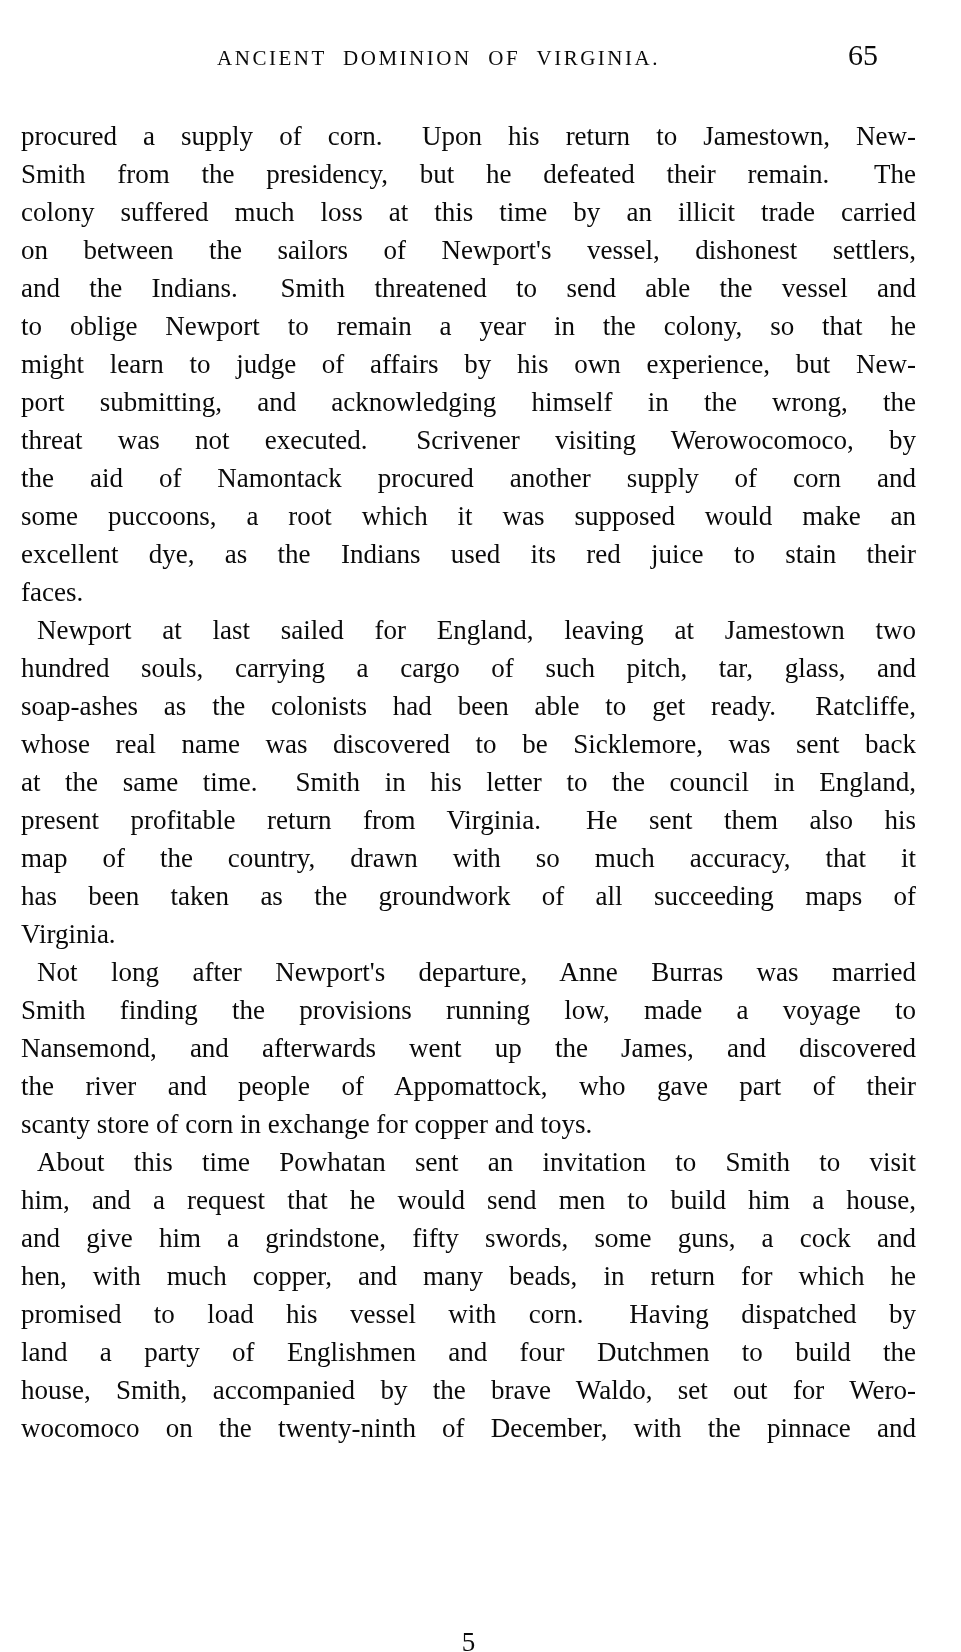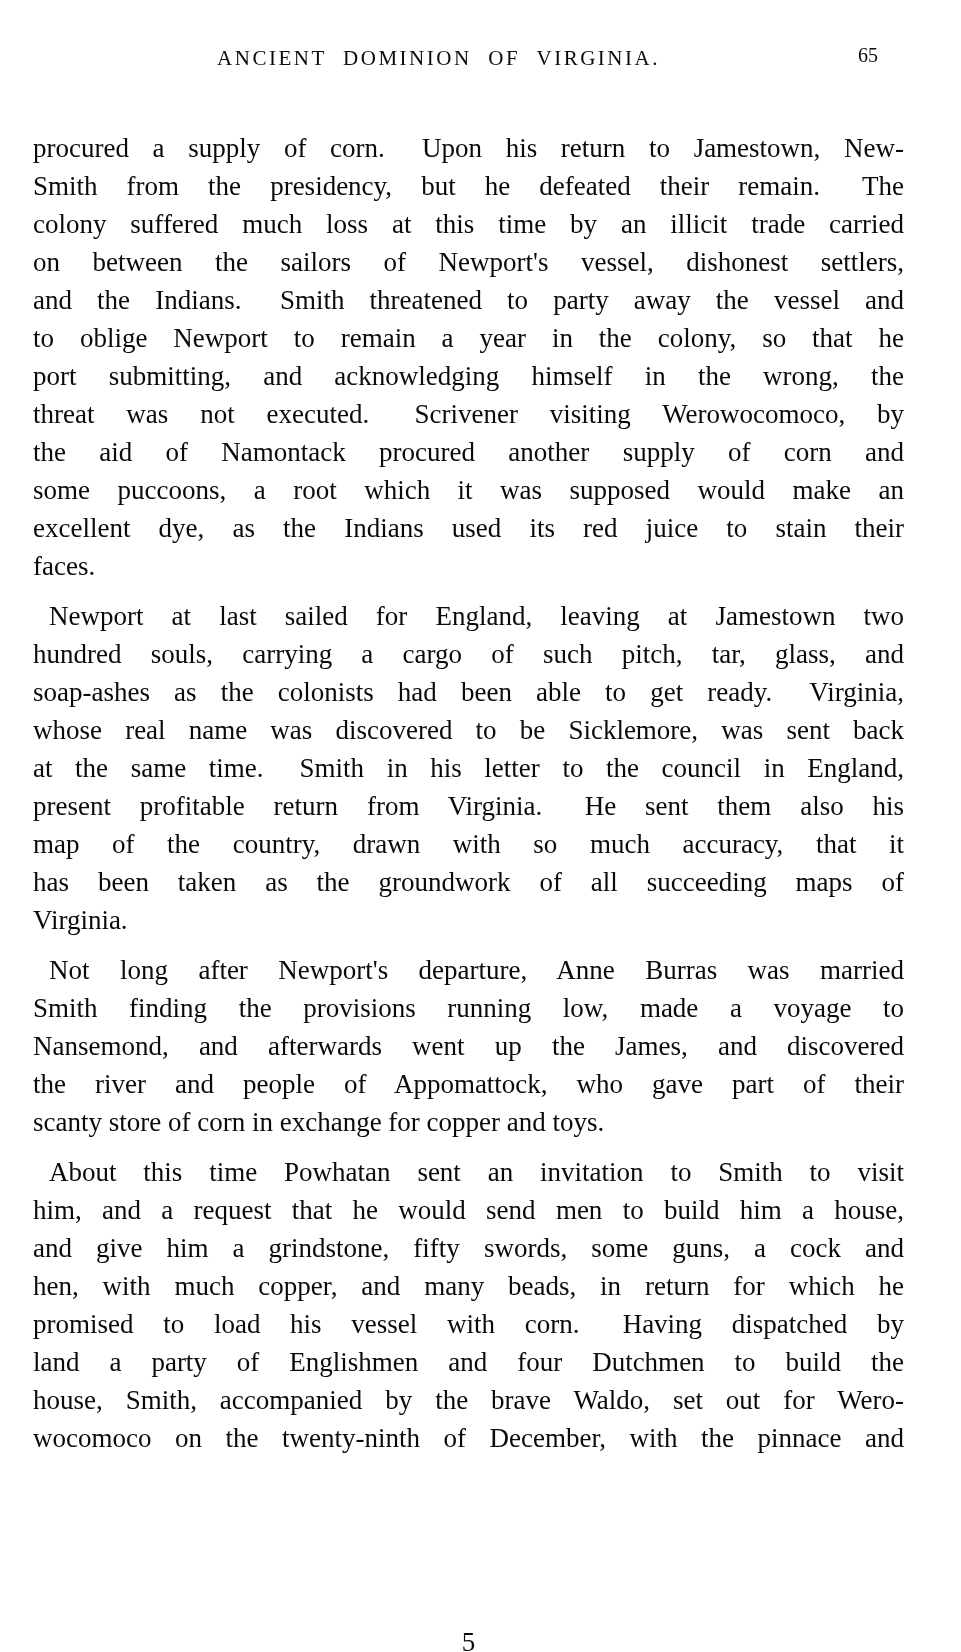--- a/index.html
+++ b/index.html
@@ -39,31 +39,31 @@
     font-size: 21px;
     letter-spacing: 2.5px;
     word-spacing: 9px;
     line-height: 34px;
     white-space: nowrap;
   }
   .running-head .pagenum {
     position: absolute;
     right: 38px;
     top: -3px;
-    font-size: 20px;
+    font-size: 30px;
     line-height: 34px;
   }
   
   .body-text {
     position: absolute;
     top: 100px;
     left: 0;
     width: 895px;
   }
-  .paragraph { margin: 12px; }
+  .paragraph { margin: 0; }
   .line {
     height: 38px;
     line-height: 38px;
     font-size: 27px;
     text-align: justify;
     text-align-last: justify;
     overflow: hidden;
   }
   .line.indent { text-indent: 16px; }
   .line.flush-left { text-align-last: left; }
@@ -87,33 +87,34 @@
     <div class="title">ANCIENT DOMINION OF VIRGINIA.</div>
     <div class="pagenum">65</div>
   </div>
 
   <div class="body-text">
       <div class="paragraph">
         <div class="line">procured a supply of corn.  Upon his return to Jamestown, New-</div>
         <div class="line">Smith from the presidency, but he defeated their remain.  The</div>
         <div class="line">colony suffered much loss at this time by an illicit trade carried</div>
         <div class="line">on between the sailors of Newport's vessel, dishonest settlers,</div>
-        <div class="line">and the Indians.  Smith threatened to party away the vessel and</div>
+        <div class="line">and the Indians.  Smith threatened to send able the vessel and</div>
         <div class="line">to oblige Newport to remain a year in the colony, so that he</div>
+        <div class="line">might learn to judge of affairs by his own experience, but New-</div>
         <div class="line">port submitting, and acknowledging himself in the wrong, the</div>
         <div class="line">threat was not executed.  Scrivener visiting Werowocomoco, by</div>
         <div class="line">the aid of Namontack procured another supply of corn and</div>
         <div class="line">some puccoons, a root which it was supposed would make an</div>
         <div class="line">excellent dye, as the Indians used its red juice to stain their</div>
         <div class="line flush-left">faces.</div>
       </div>
       <div class="paragraph">
         <div class="line indent">Newport at last sailed for England, leaving at Jamestown two</div>
         <div class="line">hundred souls, carrying a cargo of such pitch, tar, glass, and</div>
-        <div class="line">soap-ashes as the colonists had been able to get ready.  Virginia,</div>
+        <div class="line">soap-ashes as the colonists had been able to get ready.  Ratcliffe,</div>
         <div class="line">whose real name was discovered to be Sicklemore, was sent back</div>
         <div class="line">at the same time.  Smith in his letter to the council in England,</div>
         <div class="line">present profitable return from Virginia.  He sent them also his</div>
         <div class="line">map of the country, drawn with so much accuracy, that it</div>
         <div class="line">has been taken as the groundwork of all succeeding maps of</div>
         <div class="line flush-left">Virginia.</div>
       </div>
       <div class="paragraph">
         <div class="line indent">Not long after Newport's departure, Anne Burras was married</div>
         <div class="line">Smith finding the provisions running low, made a voyage to</div>

